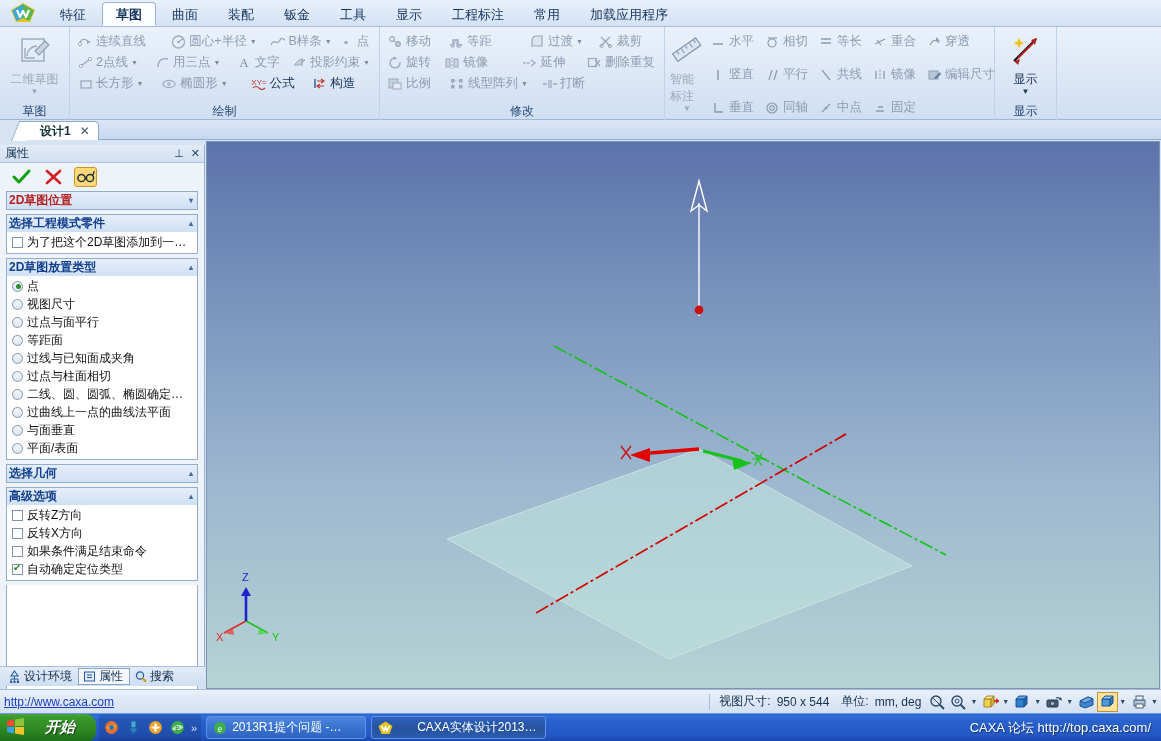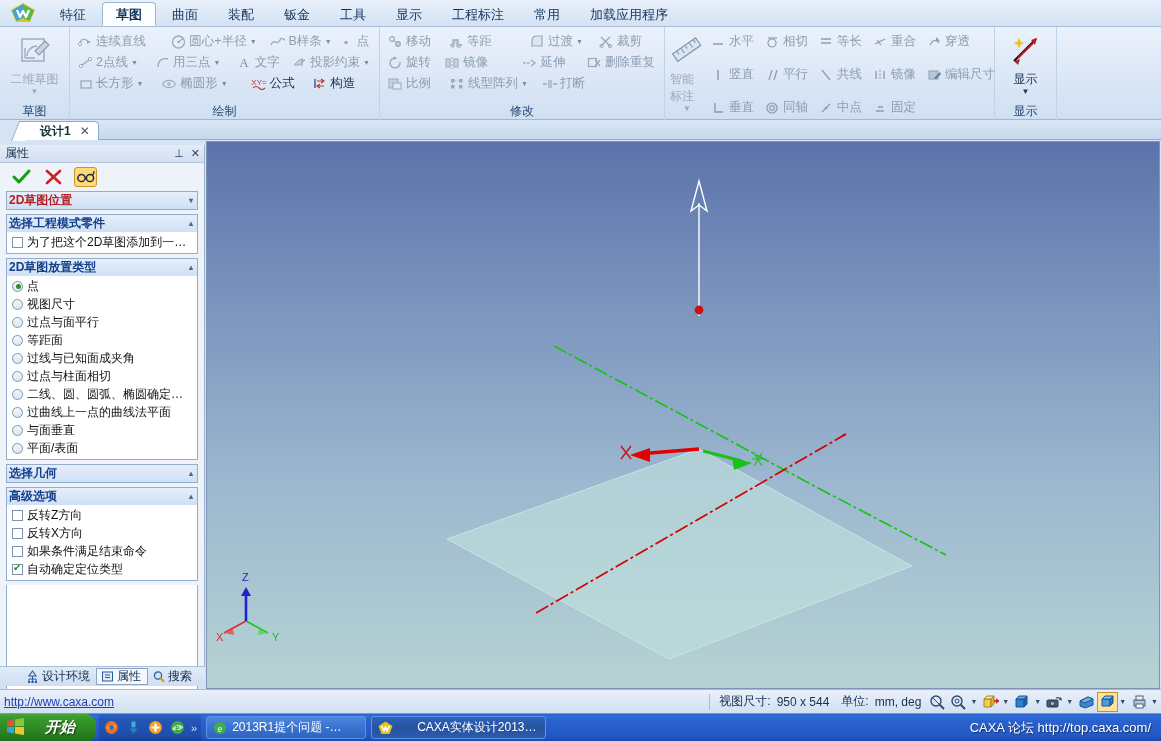--- a/index.html
+++ b/index.html
@@ -135,21 +135,21 @@
   }
   .cbox.on::after {
     content: "✔"; position: absolute; left: 0px; top: -3px; font-size: 10px; color: #2e8b2e;
   }
 
   .panel-filler { margin: 0 6px; height: 118px; background: #fff; border: 1px solid #93aecd; border-top: none; }
 
   .ptabs {
     position: absolute; left: 0; bottom: 0; width: 205px; height: 20px;
     background: linear-gradient(to bottom,#e2ebf8,#cfdef2);
-    border-top: 1px solid #a9bed8; display: flex; align-items: center; padding-left: 22px;
+    border-top: 1px solid #a9bed8; display: flex; align-items: center; padding-left: 4px;
   }
   .ptab { display: flex; align-items: center; height: 17px; padding: 0 6px 0 3px; font-size: 12px; color: #102c4d; }
   .ptab.sel { background: #f4f8fe; border: 1px solid #8aa6c6; }
   .ptab .gi { width: 15px; height: 14px; display: inline-flex; align-items: center; justify-content: center; margin-right: 2px; }
 
   
   .viewport {
     position: absolute; left: 206px; top: 141px; width: 954px; height: 548px;
     background: linear-gradient(to bottom, #5c72ab 0%, #7d97bf 32%, #9cb7cf 62%, #b6d3d4 100%);
     overflow: hidden;

